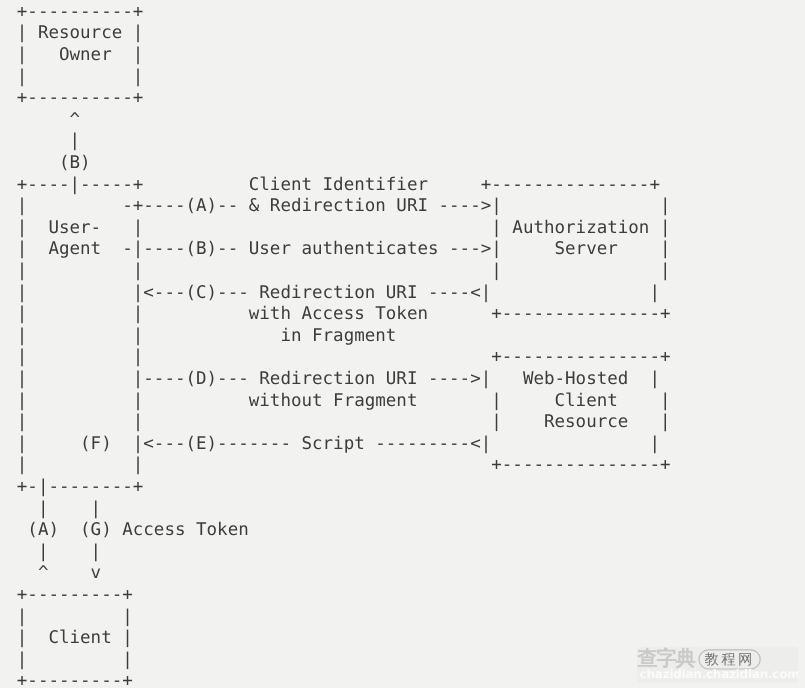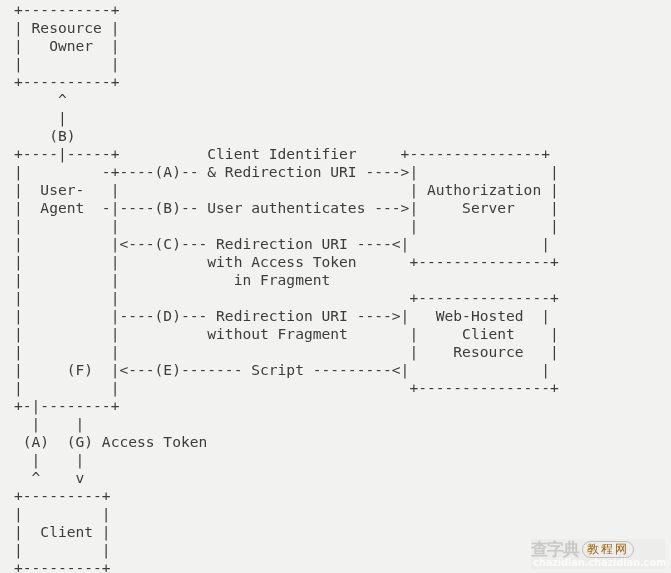--- a/index.html
+++ b/index.html
@@ -60,21 +60,21 @@
     border: 1.5px solid #bdbdbb;
     border-radius: 9px;
     padding: 0 4px;
     height: 15px;
     display: flex;
     align-items: center;
   }
   .wm-cn-right {
     font-family: "DejaVu Sans", "Liberation Sans", sans-serif;
     font-size: 12px;
-    color: #a16207;
+    color: #737373;
     letter-spacing: 2px;
     line-height: 13px;
   }
   .wm-url {
     position: absolute;
     left: 2px;
     top: 18px;
     font-family: "DejaVu Sans", "Liberation Sans", sans-serif;
     font-size: 10px;
     font-weight: bold;

